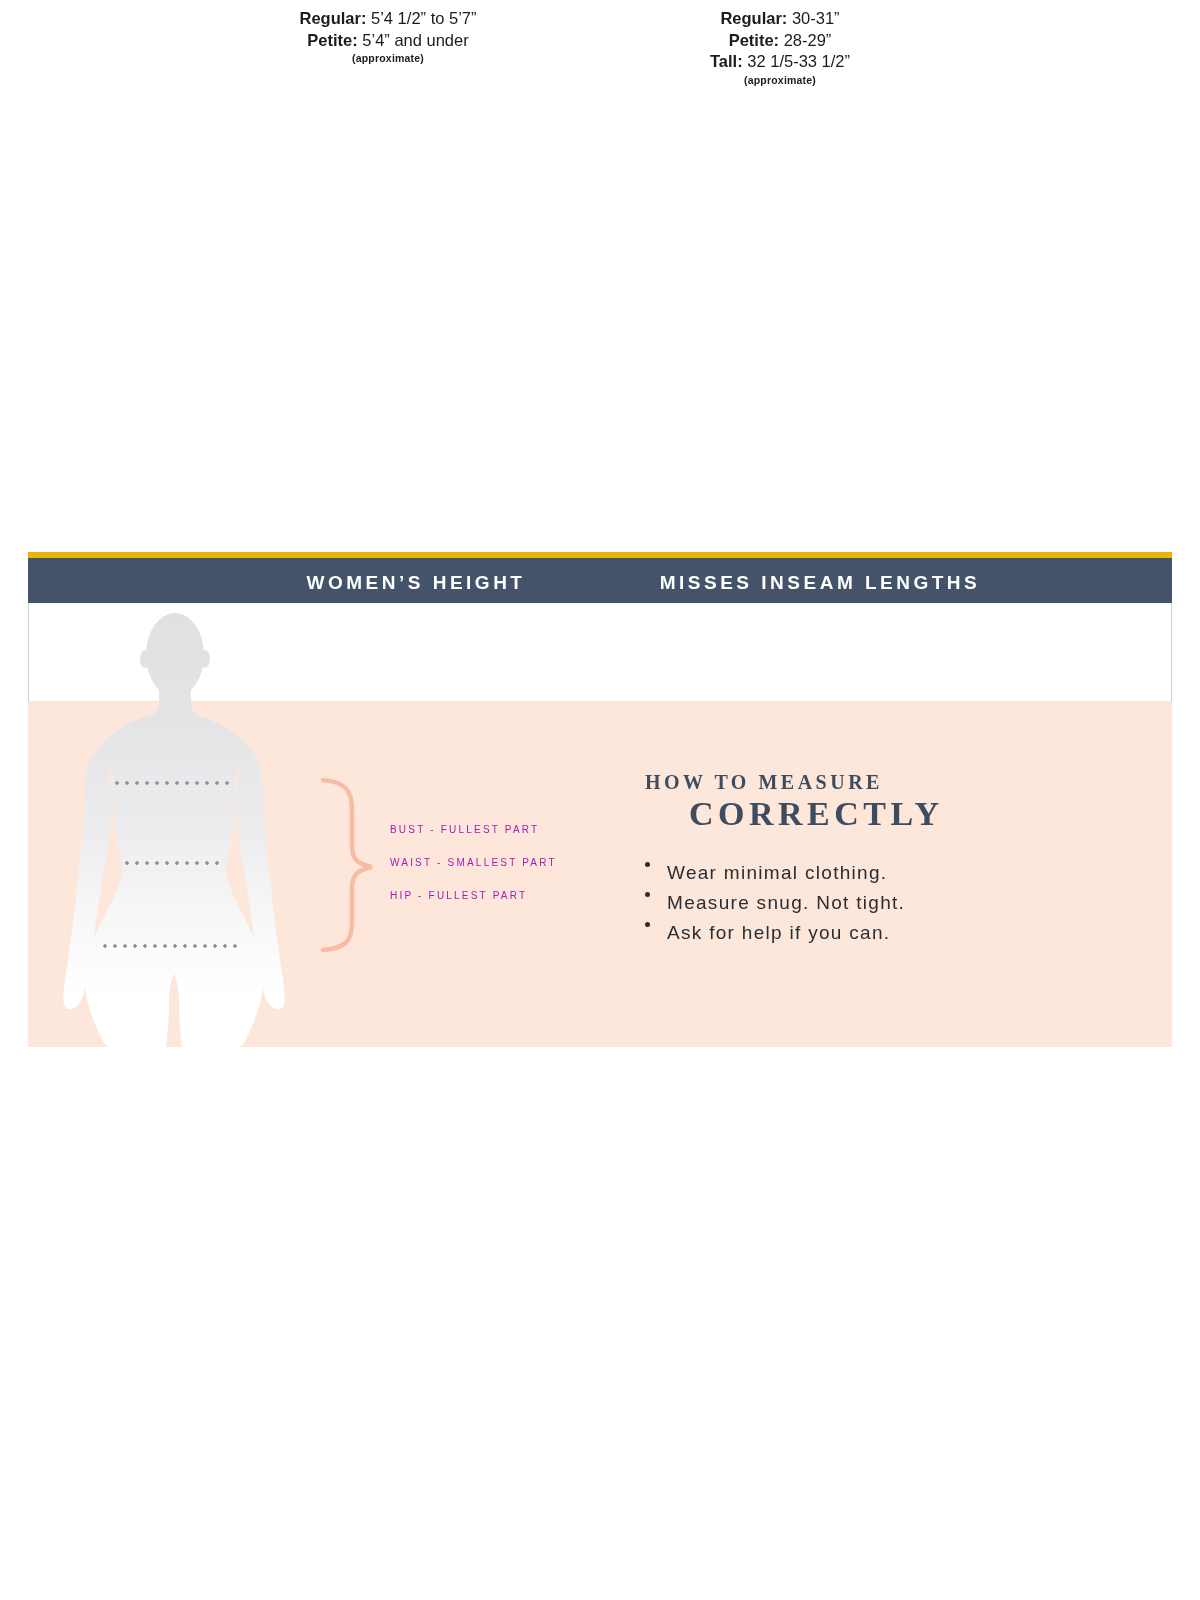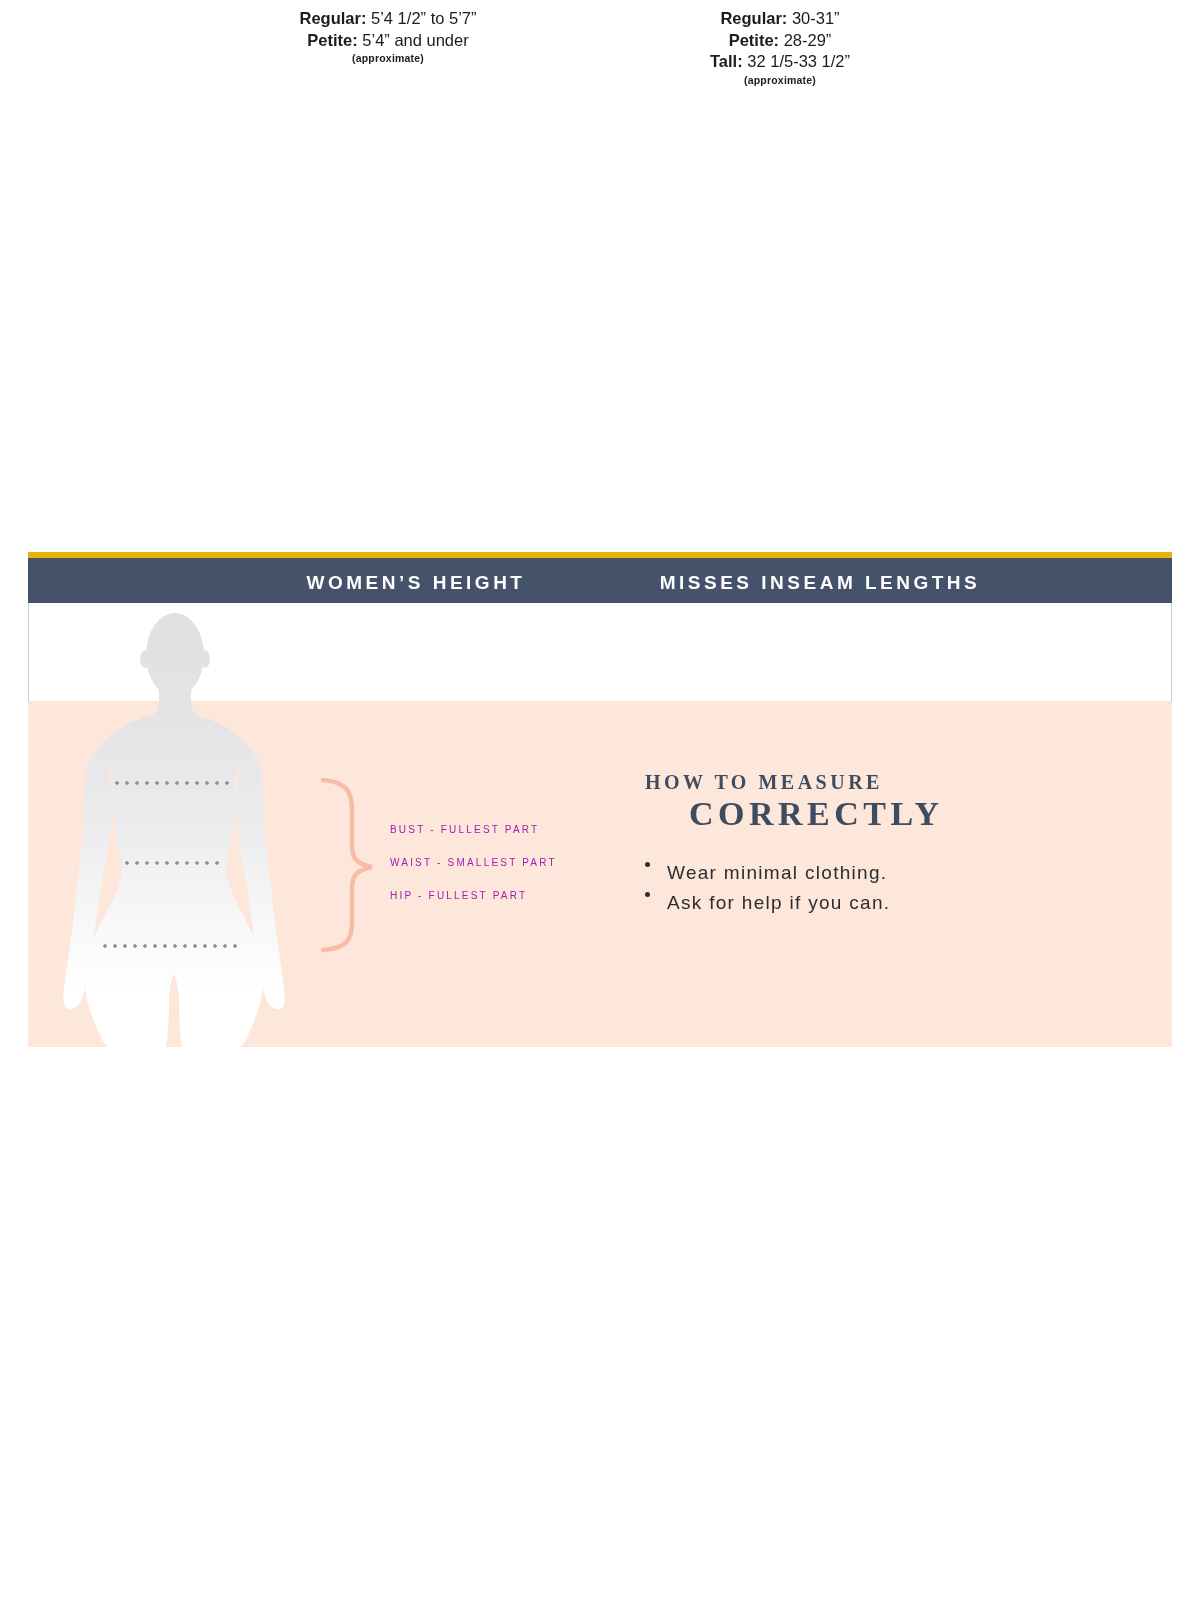--- a/index.html
+++ b/index.html
@@ -190,17 +190,21 @@
   <div class="howto-title1">HOW TO MEASURE</div>
   <div class="howto-title2">CORRECTLY</div>
 
   <div class="bullets">
     <div class="bullet-row">
       <span class="bullet-dot"></span>
       <span class="bullet-text">Wear minimal clothing.</span>
     </div>
     <div class="bullet-row">
       <span class="bullet-dot"></span>
+      <span class="bullet-text">Measure snug. Not tight.</span>
+    </div>
+    <div class="bullet-row">
+      <span class="bullet-dot"></span>
       <span class="bullet-text">Ask for help if you can.</span>
     </div>
   </div>
 
 </div>
 
 </body></html>

